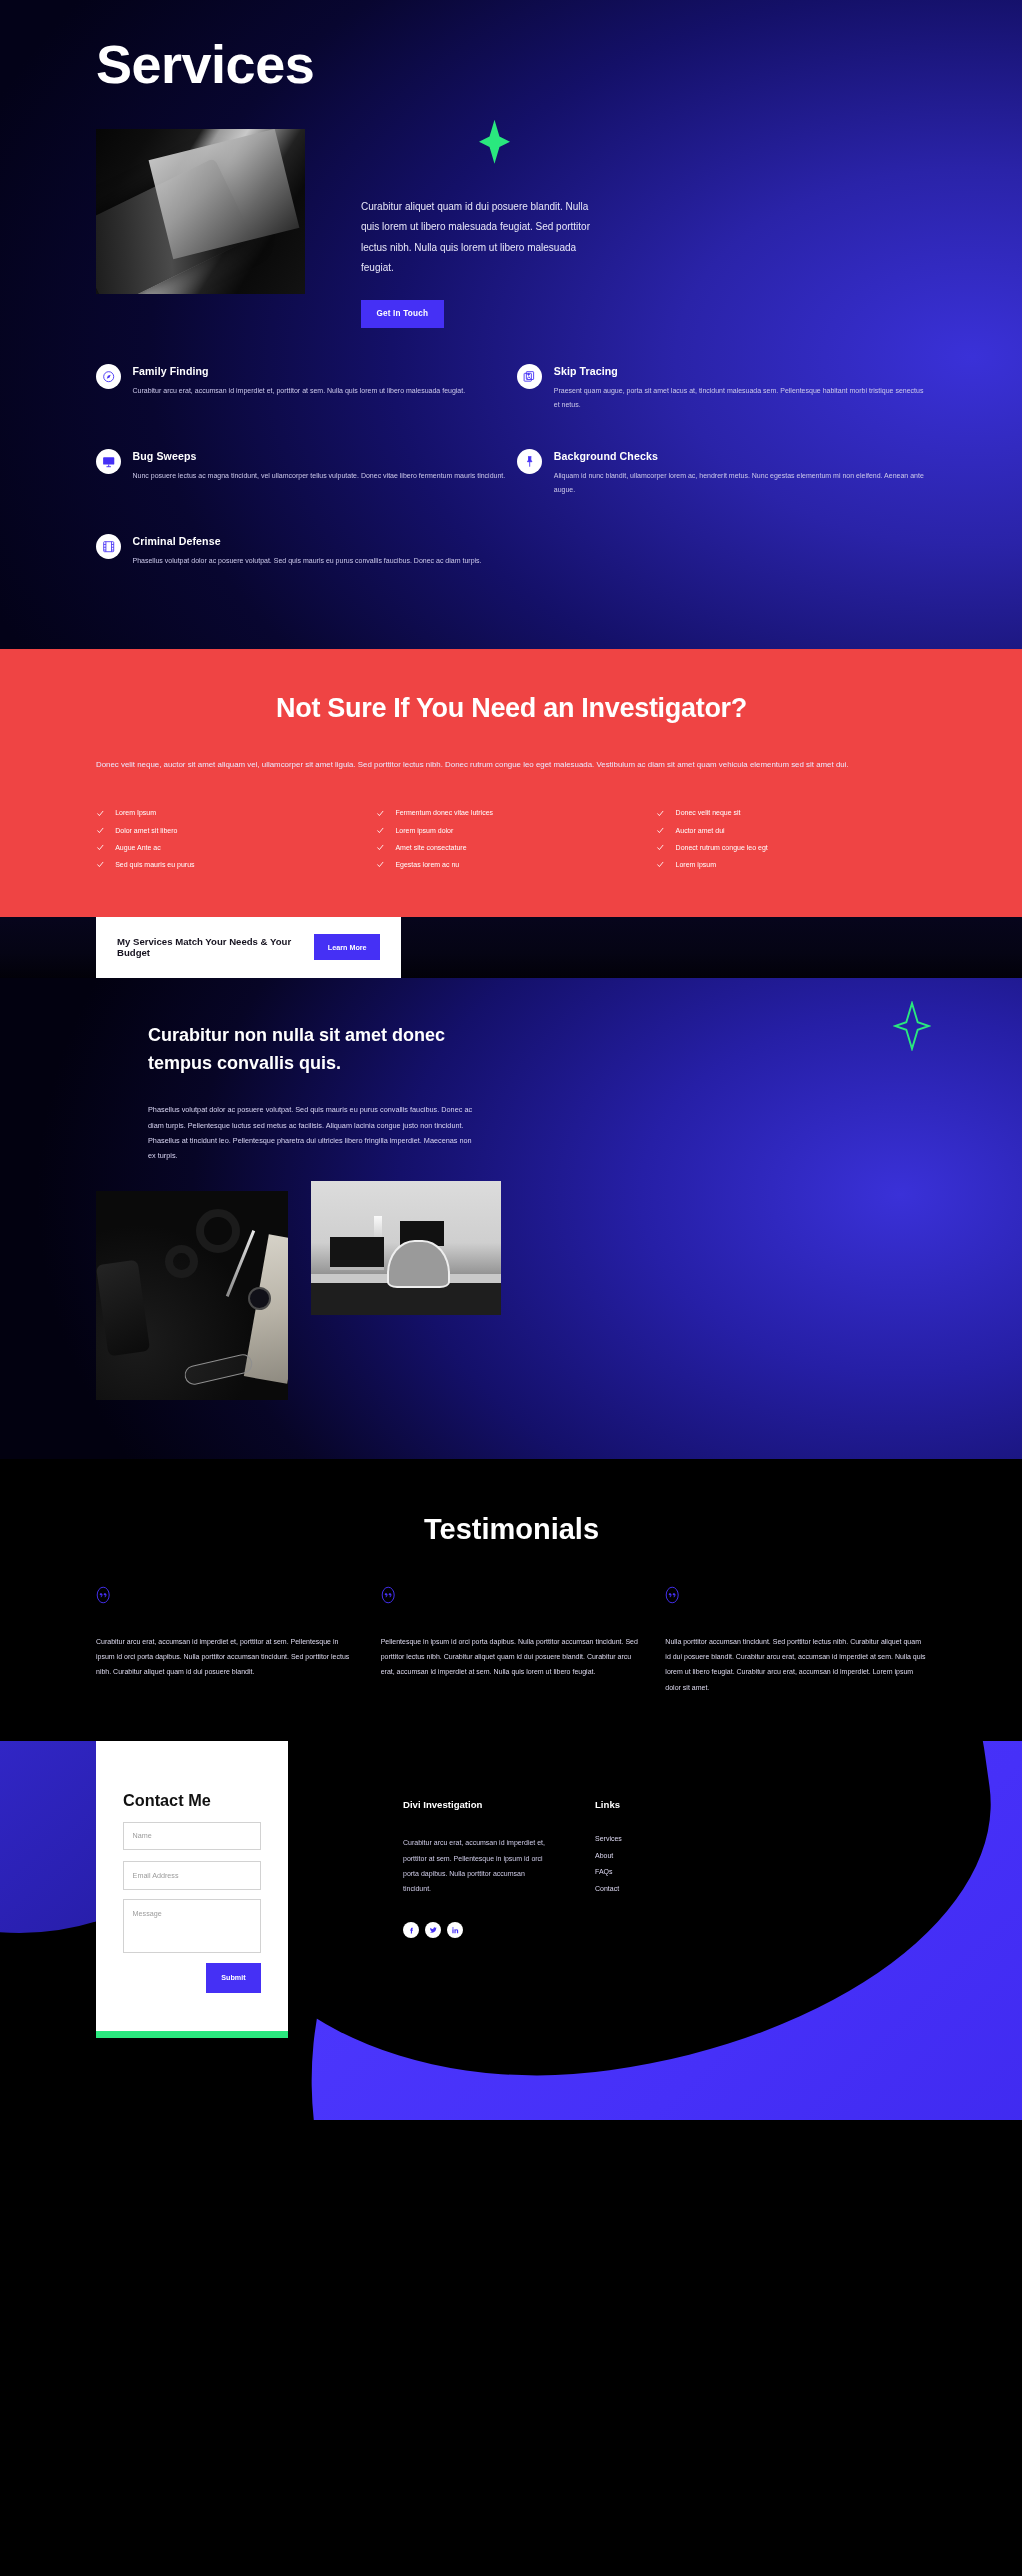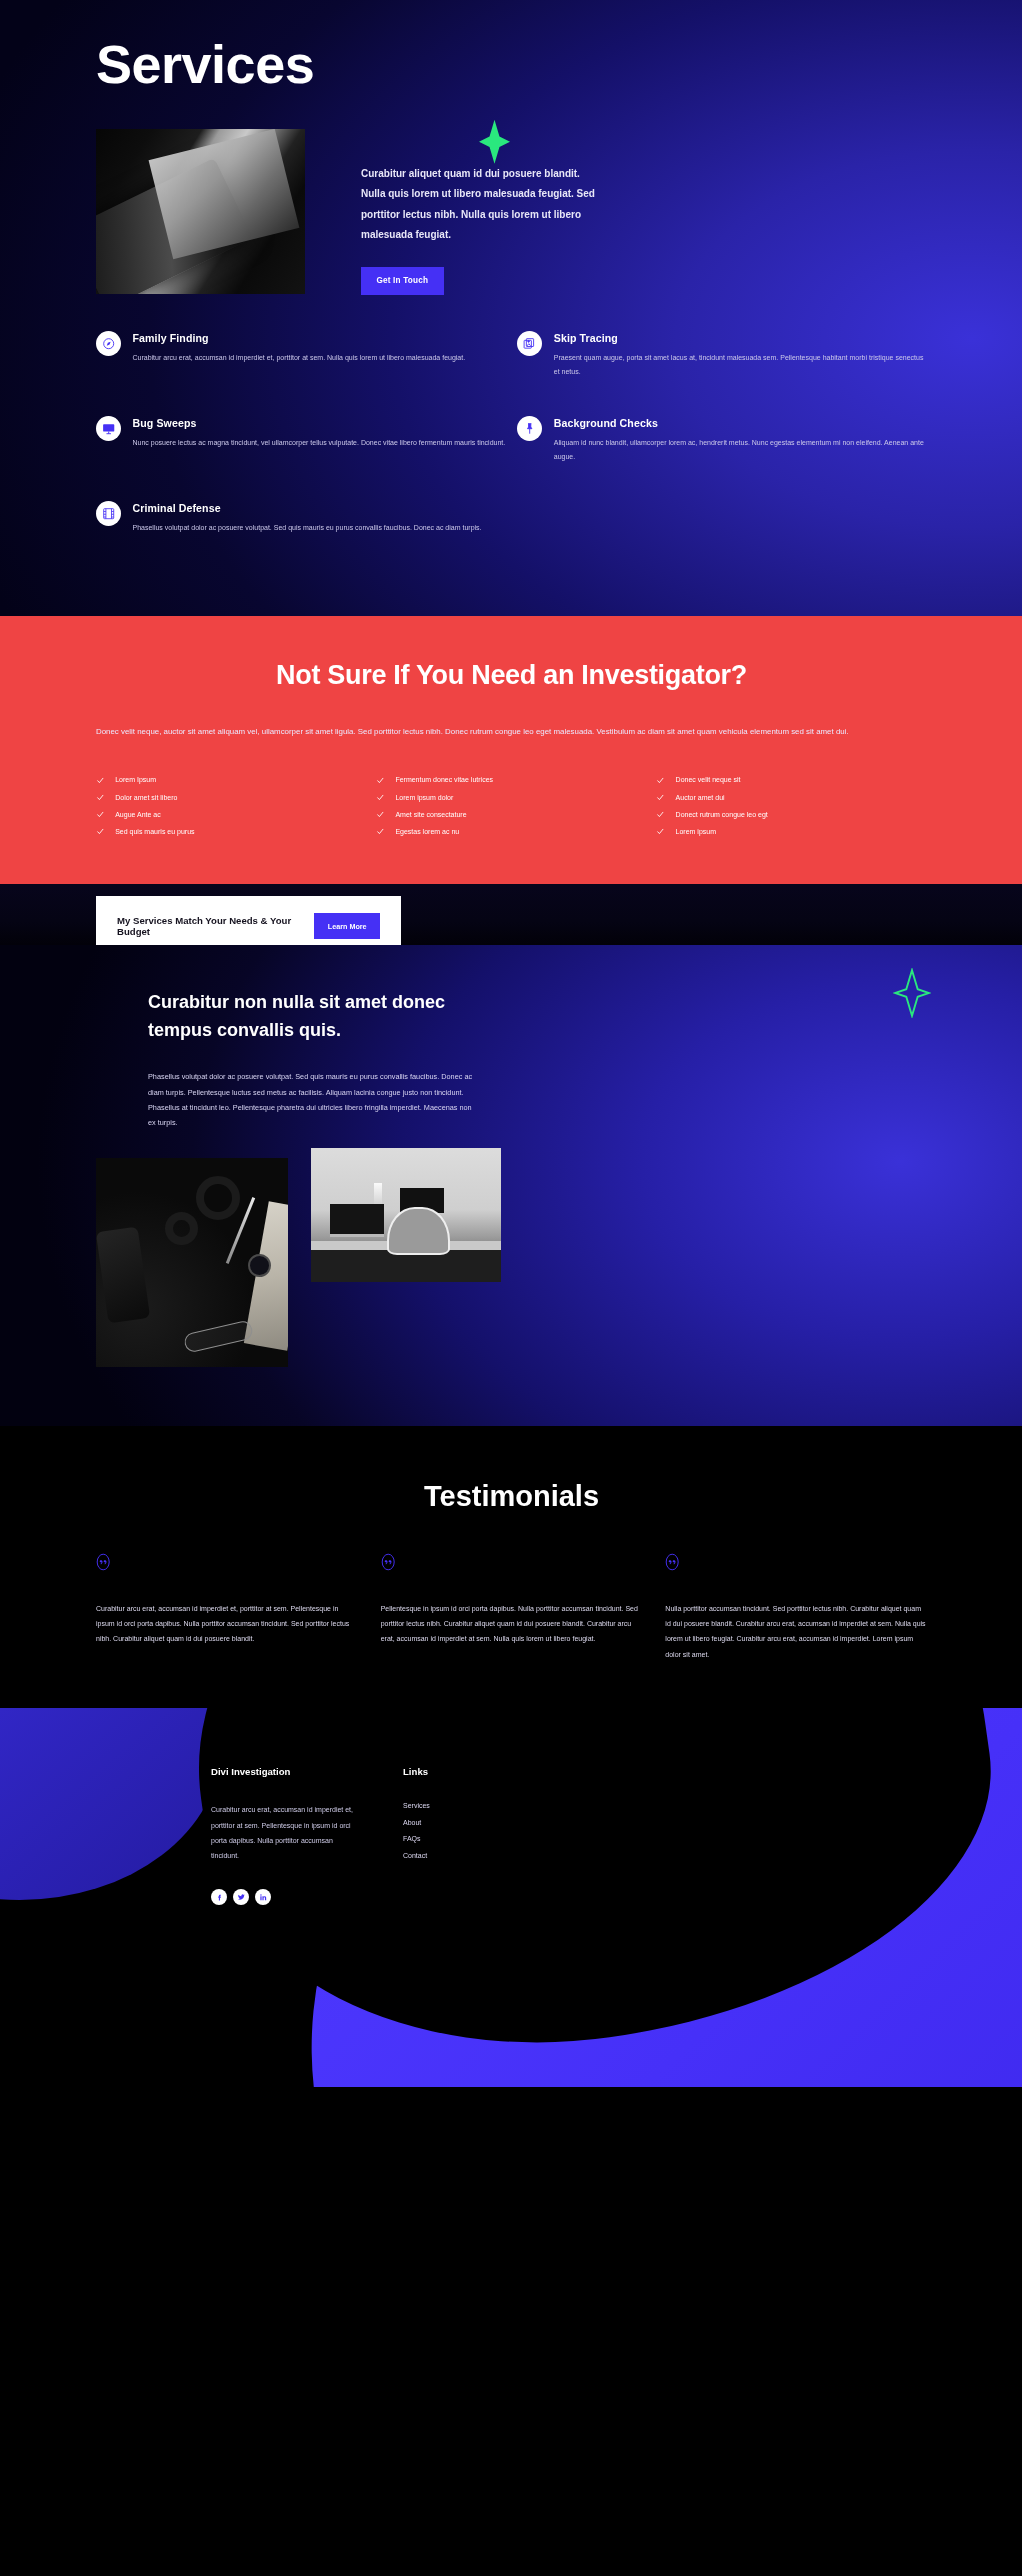--- a/index.html
+++ b/index.html
@@ -48,21 +48,21 @@
     transform: rotate(-14deg); opacity:.9;
   }
   .hero-right { flex: 1; padding-left: 56px; position: relative; }
   .sparkle-green {
     width: 31px; height: 44px; margin: -9.6px 0 0 118px;
     background: #2ae87e;
     clip-path: polygon(50% 0%, 66% 38%, 100% 50%, 66% 62%, 50% 100%, 34% 62%, 0% 50%, 34% 38%);
   }
   .hero-para {
     color: #e8e7f8; font-size: 10px; line-height: 2.05;
-    max-width: 242px; font-weight: 700;
+    margin-top: 33px; max-width: 242px; font-weight: 400;
   }
   .btn-primary {
     display: inline-block; margin-top: 21px;
     background: #4530f5; color: #fff;
     font-size: 8.2px; font-weight: 700; letter-spacing: 0.2px;
     padding: 9.6px 15.4px; border: none; cursor: pointer;
   }
 
   
   .svc-grid {
@@ -98,21 +98,21 @@
   .check-mark { width: 8.6px; height: 8.6px; flex: none; }
 
   
   .cta-wrap {
     background: linear-gradient(180deg,#07051c 0%, #050414 60%, #020109 100%);
     padding: 0 96px 0 96px; position: relative;
   }
   .cta-bar {
     background: #fff; display: flex; align-items: center; justify-content: space-between;
     padding: 17.3px 21px; width: 305px;
-    position: relative; top: 12px;
+    position: relative; top: 0;
   }
   .cta-text { color: #15121f; font-size: 9.6px; font-weight: 700; }
   .btn-learn {
     background: #4530f5; color: #fff; border: none; cursor: pointer;
     font-size: 7.2px; font-weight: 700; padding: 8.6px 13.4px; white-space: nowrap;
   }
 
   
   .feature {
     position: relative; padding: 44px 96px 59px 96px;
@@ -472,20 +472,32 @@
     <p class="test-text">Nulla porttitor accumsan tincidunt. Sed porttitor lectus nibh. Curabitur aliquet quam id dui posuere blandit. Curabitur arcu erat, accumsan id imperdiet at sem. Nulla quis lorem ut libero feugiat. Curabitur arcu erat, accumsan id imperdiet. Lorem ipsum dolor sit amet.</p>
   </div>
       </div>
   </section>
 
   <section class="footer">
     <div class="blob-left"></div>
     <div class="blob-right"></div>
     <div class="blob-black"></div>
     <div class="footer-inner">
+      <div>
+        <div class="contact-card">
+          <h3 class="contact-title">Contact Me</h3>
+          <input class="field" type="text" placeholder="Name" style="">
+          <input class="field" type="text" placeholder="Email Address" style="">
+          <textarea class="field" placeholder="Message" style=""></textarea>
+          <div class="submit-row">
+            <button class="btn-submit">Submit</button>
+          </div>
+        </div>
+        <div class="green-strip"></div>
+      </div>
 
       <div class="footer-cols">
         <div>
           <div class="fcol-title">Divi Investigation</div>
           <p class="fcol-text">Curabitur arcu erat, accumsan id imperdiet et, porttitor at sem. Pellentesque in ipsum id orci porta dapibus. Nulla porttitor accumsan tincidunt.</p>
           <div class="socials" id="socials">
   <span class="soc">
                 <svg viewBox="0 0 24 24">
                   <path d="M14 8h2.5V5H14c-2 0-3.2 1.3-3.2 3.3V10H9v3h1.8v8h3.2v-8h2.3l.4-3H14V8.6c0-.4.2-.6.6-.6Z"></path>
                 </svg>

